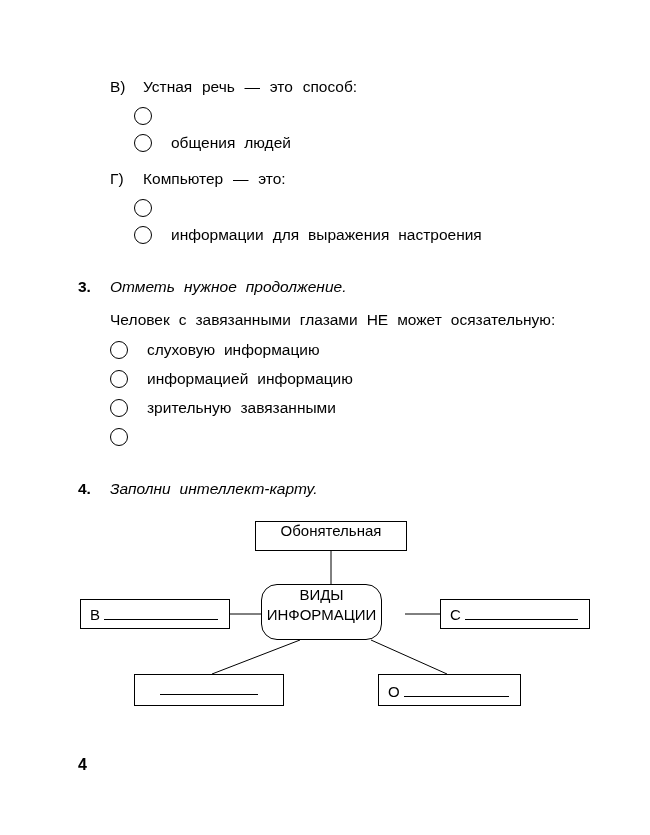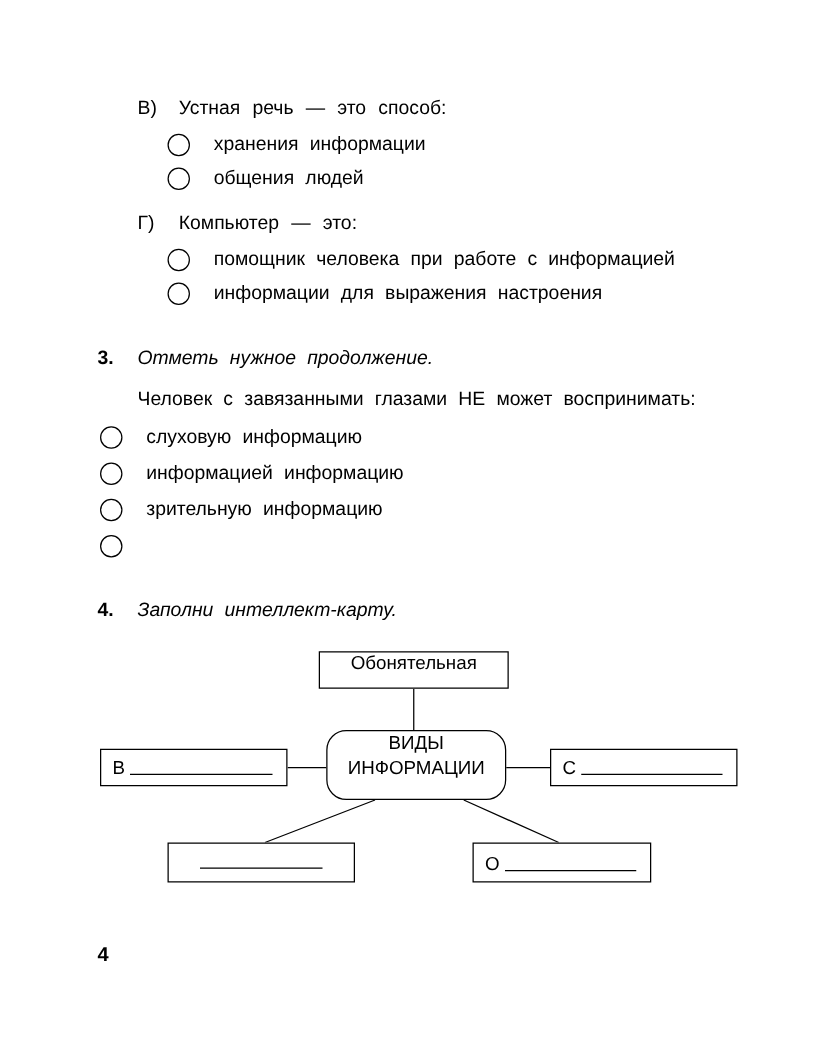--- a/index.html
+++ b/index.html
@@ -25,32 +25,32 @@
   .opt-text { margin-left:19px; font-size:15.5px; word-spacing:0.3em; }
 
   .gap-g { margin-top:16px; }
 
   
   .task { margin-top:32px; }
   .task-head { display:flex; font-size:15.5px; line-height:22px; }
   .task-head .num { width:32px; flex:0 0 32px; margin-left:78px; font-weight:bold; }
   .task-head .ttl { word-spacing:0.3em;font-style:italic; }
   .task-sub { margin-left:110px; margin-top:13px; font-size:15.5px; word-spacing:0.3em; }
-  .task3 .opt { margin-left:80px; margin-top:11px; }
+  .task3 .opt { margin-left:110px; margin-top:11px; }
   .task3 .opts { margin-top:12px; }
 
   
   .mindmap { position:relative; width:650px; height:220px; margin-top:12px; }
   .mindmap svg { position:absolute; left:0; top:0; }
   .mm-box {
     position:absolute; background:#fff; border:1px solid #000;
     font-size:15px; display:flex; align-items:flex-start; justify-content:center;
   }
   .mm-top   { left:255px; top:9px;   width:152px; height:30px; }
-  .mm-center{ left:261px; top:72px;  width:144px; height:56px; border-radius:16px;
+  .mm-center{ left:261px; top:72px;  width:121px; height:56px; border-radius:16px;
               text-align:center; line-height:1.35; padding:0 14px; }
   .mm-left  { left:80px;  top:87px;  width:150px; height:30px; }
   .mm-right { left:440px; top:87px;  width:150px; height:30px; }
   .mm-bl    { left:134px; top:162px; width:150px; height:32px; }
   .mm-br    { left:378px; top:162px; width:143px; height:32px; }
   .mm-fill { justify-content:flex-start; padding:0 9px; align-items:flex-end; }
   .mm-fill .prefix { font-size:15px; margin-bottom:5px; }
   .blank {
     display:inline-block; border-bottom:1px solid #000;
     height:1px; flex:1; margin:0 2px 8px 4px;
@@ -65,61 +65,59 @@
 
 <div class="content">
 
   <div class="subq">
     <span class="lbl">В)</span>
     <span class="txt">Устная речь — это способ:</span>
   </div>
   <div class="opts">
     <div class="opt">
       <span class="circle"></span>
-      <span class="opt-text">хранения информации</span>
     </div>
     <div class="opt">
       <span class="circle"></span>
       <span class="opt-text">общения людей</span>
     </div>
   </div>
 
   <div class="subq gap-g">
     <span class="lbl">Г)</span>
     <span class="txt">Компьютер — это:</span>
   </div>
   <div class="opts">
     <div class="opt">
       <span class="circle"></span>
-      <span class="opt-text">помощник человека при работе с информацией</span>
     </div>
     <div class="opt">
       <span class="circle"></span>
       <span class="opt-text">информации для выражения настроения</span>
     </div>
   </div>
 
   <div class="task task3">
     <div class="task-head">
       <span class="num">3.</span>
       <span class="ttl">Отметь нужное продолжение.</span>
     </div>
-    <div class="task-sub">Человек с завязанными глазами НЕ может воспринимать:</div>
+    <div class="task-sub">Человек с завязанными глазами НЕ может осязательную:</div>
     <div class="opts">
       <div class="opt">
         <span class="circle"></span>
         <span class="opt-text">слуховую информацию</span>
       </div>
       <div class="opt">
         <span class="circle"></span>
         <span class="opt-text">информацией информацию</span>
       </div>
       <div class="opt">
         <span class="circle"></span>
-        <span class="opt-text">зрительную информацию</span>
+        <span class="opt-text">зрительную завязанными</span>
       </div>
       <div class="opt">
         <span class="circle"></span>
       </div>
     </div>
   </div>
 
   <div class="task">
     <div class="task-head">
       <span class="num">4.</span>

